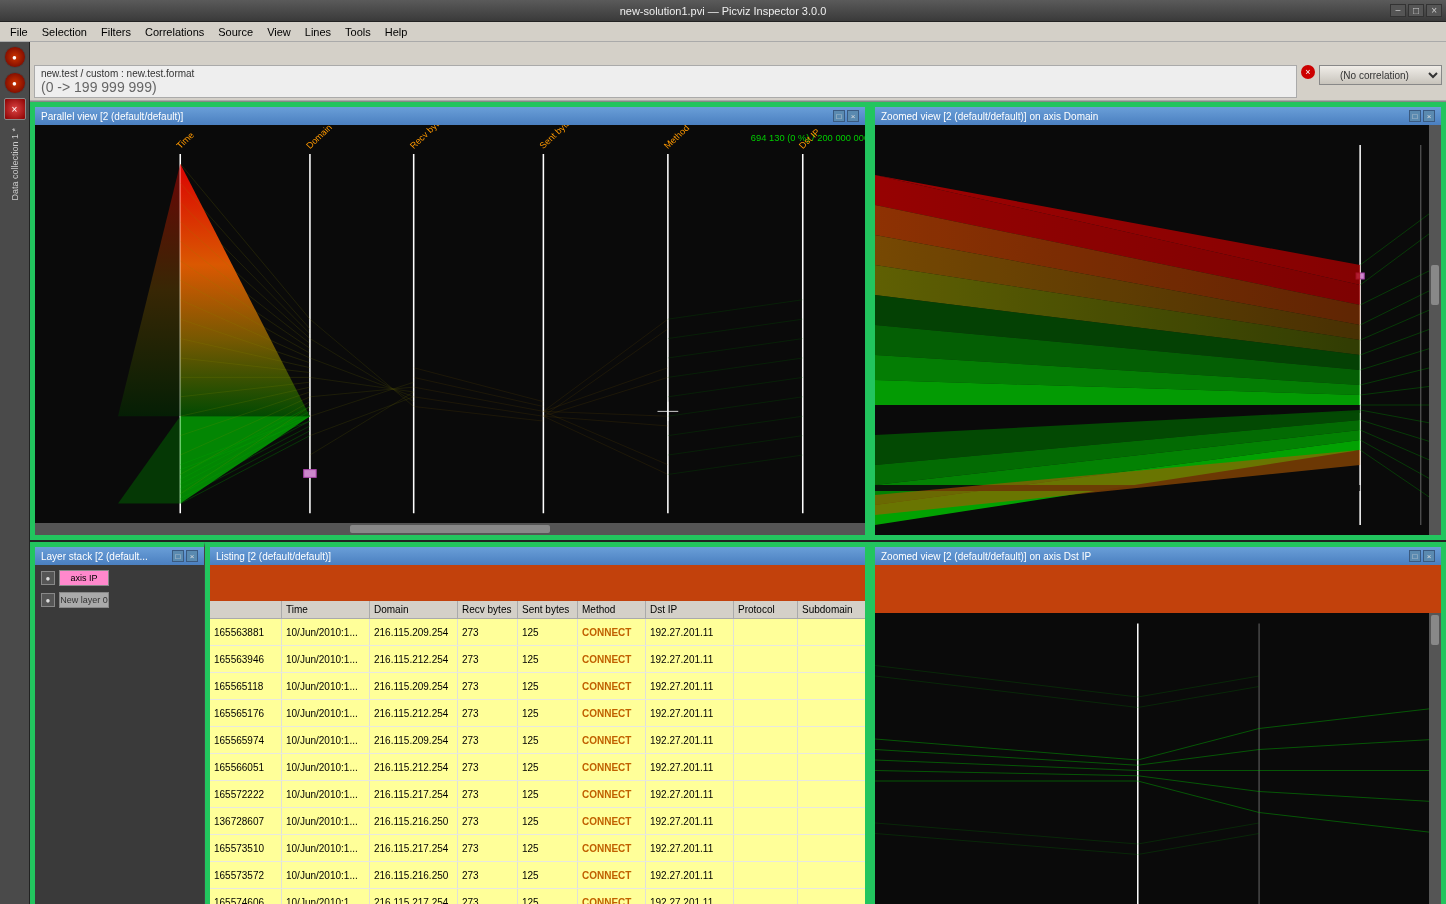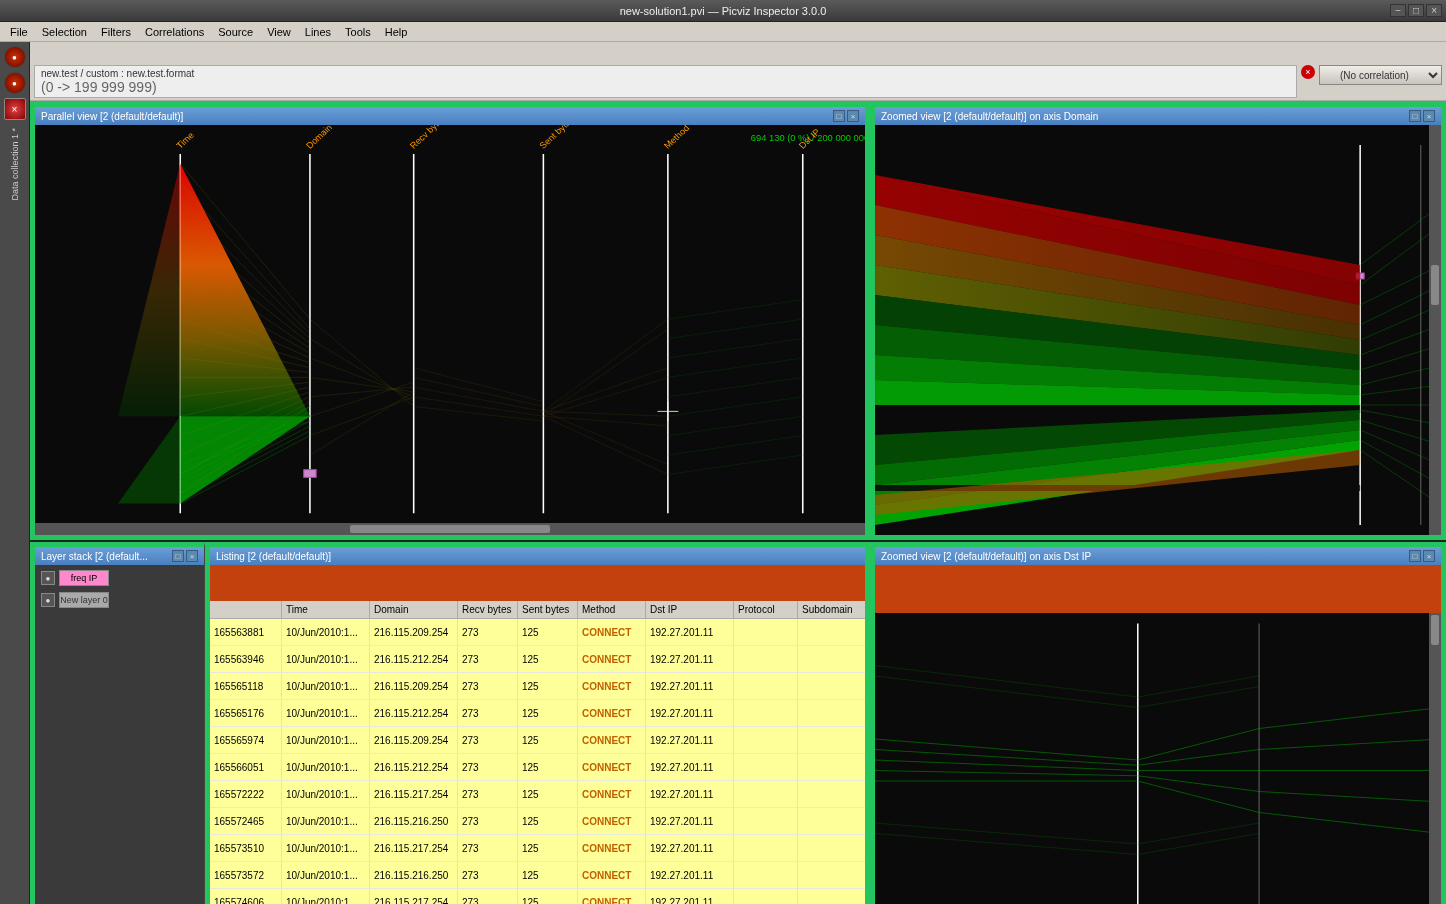--- a/index.html
+++ b/index.html
@@ -699,21 +699,21 @@
             <span>Layer stack [2 (default...</span>
             <div class="view-header-controls">
               <div class="view-ctrl-btn">□</div>
               <div class="view-ctrl-btn">×</div>
             </div>
           </div>
           <div class="view-content layer-stack-content">
             <div class="layer-item">
               <div class="layer-eye">●</div>
               <div class="layer-color" style="background:#ff88cc;">
-                <span>freq IP</span>
+                <span>axis IP</span>
               </div>
             </div>
             <div class="layer-item">
               <div class="layer-eye">●</div>
               <div class="layer-color" style="background:#aaaaaa; color:#333;">
                 <span>New layer 0</span>
               </div>
             </div>
           </div>
           <div class="layer-stack-footer">
@@ -815,21 +815,21 @@
                 <div class="td col-time">10/Jun/2010:1...</div>
                 <div class="td col-domain">216.115.217.254</div>
                 <div class="td col-recv">273</div>
                 <div class="td col-sent">125</div>
                 <div class="td col-method connect">CONNECT</div>
                 <div class="td col-dstip">192.27.201.11</div>
                 <div class="td col-proto"></div>
                 <div class="td col-sub"></div>
               </div>
               <div class="tr yellow">
-                <div class="td col-id">165572465</div>
+                <div class="td col-id">136728607</div>
                 <div class="td col-time">10/Jun/2010:1...</div>
                 <div class="td col-domain">216.115.216.250</div>
                 <div class="td col-recv">273</div>
                 <div class="td col-sent">125</div>
                 <div class="td col-method connect">CONNECT</div>
                 <div class="td col-dstip">192.27.201.11</div>
                 <div class="td col-proto"></div>
                 <div class="td col-sub"></div>
               </div>
               <div class="tr yellow">

